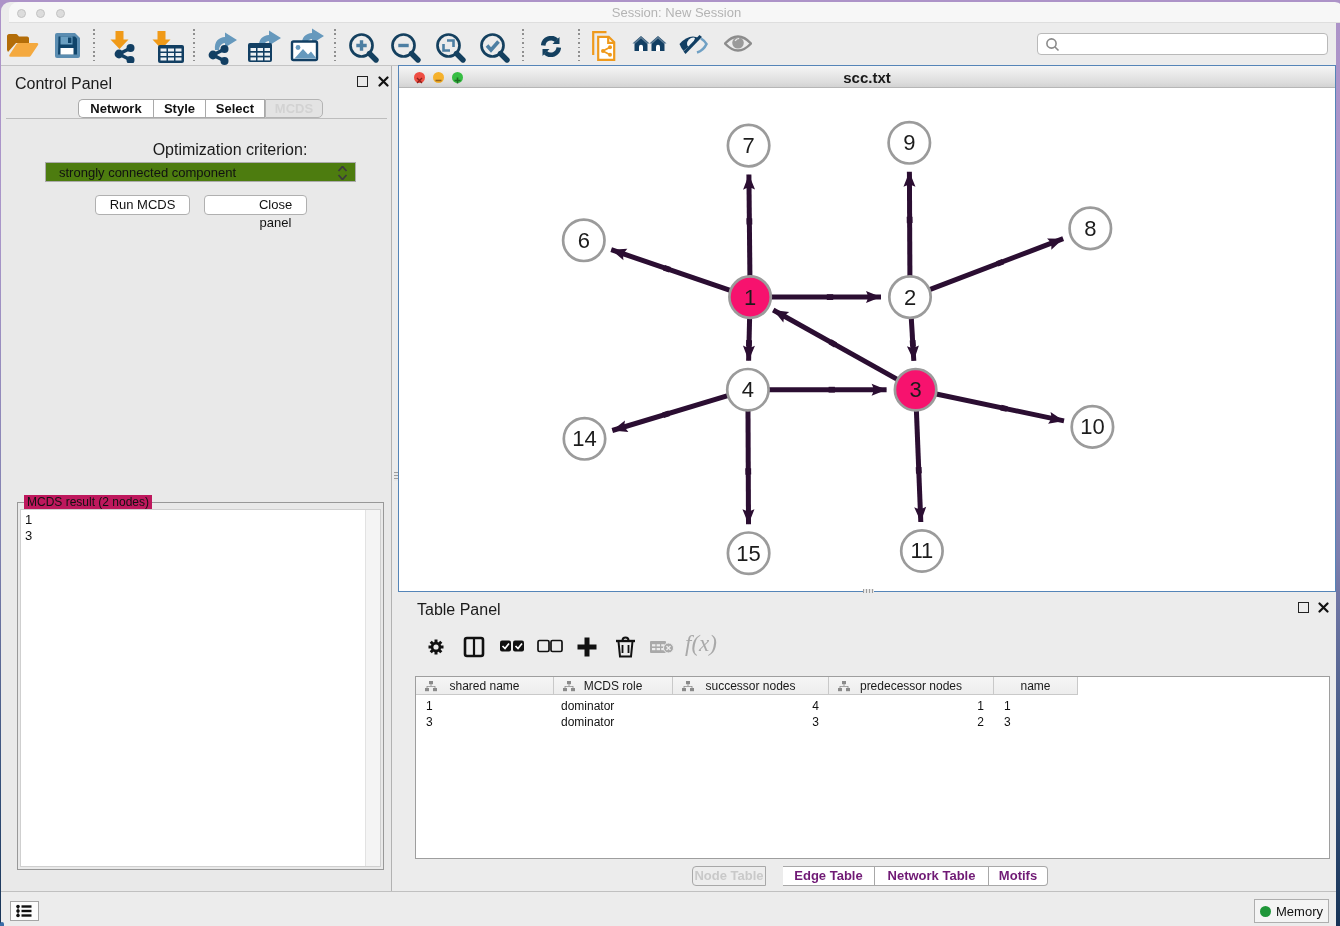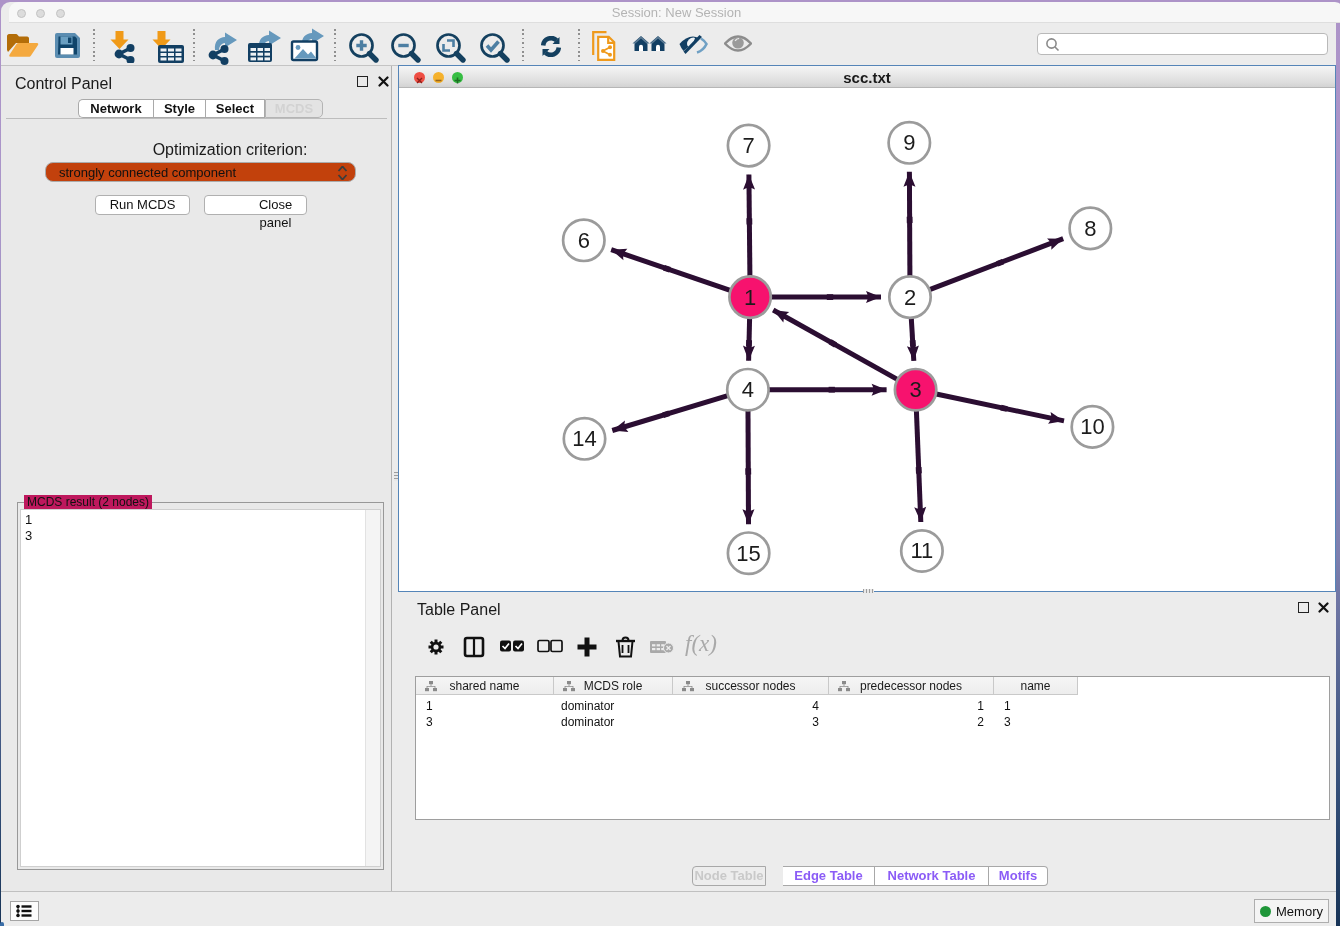--- a/index.html
+++ b/index.html
@@ -25,21 +25,21 @@
 
 #netwin { position:absolute; left:398px; top:65px; width:938px; height:527px; border:1.5px solid #5585b8; background:#fff; }
 #nettitle { position:absolute; left:0; top:0; width:100%; height:22px; background:linear-gradient(180deg,#f5f5f5,#dcdcdc 80%,#d2d2d2); border-bottom:1px solid #b6b6b6; }
 .dot { position:absolute; top:5.5px; width:11px; height:11px; border-radius:50%; }
 
 #tpanel { position:absolute; left:399px; top:597px; width:937px; height:294px; background:#ececec; }
 
 #statusbar { position:absolute; left:0; top:889px; width:100%; height:35px; background:#ececec; border-top:1px solid #c0c0c0; }
 .hdrcell { position:absolute; top:0; height:18px; background:linear-gradient(180deg,#f5f5f5,#ededed); border-right:1px solid #c9c9c9; border-bottom:1px solid #c9c9c9; font-size:12px; color:#1a1a1a; text-align:center; line-height:18px; }
 .trow { position:absolute; font-size:12px; color:#111; height:16px; line-height:16px; }
-.seg { position:absolute; top:0; height:20px; background:#fff; border:1px solid #a8a8a8; font-size:13px; font-weight:bold; text-align:center; line-height:18px; color:#8b5cf6; }
+.seg { position:absolute; top:0; height:20px; background:#fff; border:1px solid #a8a8a8; font-size:13px; font-weight:bold; text-align:center; line-height:18px; color:#701a75; }
 </style>
 </head>
 <body>
 <div id="app">
 <div id="win">
   <div id="titlebar">
     <div class="tl" style="left:8px;"></div>
     <div class="tl" style="left:27px;"></div>
     <div class="tl" style="left:46.5px;"></div>
     <div id="title">Session: New Session</div>
@@ -219,21 +219,21 @@
           <path d="M1.5 1.5 L9.5 9.5 M9.5 1.5 L1.5 9.5" stroke="#111" stroke-width="2.2" stroke-linecap="round"></path>
         </svg>
 
     <div class="tab" style="left:77px;width:75px;border-right:none;border-radius:5px 0 0 5px;">Network</div>
     <div class="tab" style="left:152px;width:52px;border-right:none;">Style</div>
     <div class="tab" style="left:204px;width:60px;">Select</div>
     <div class="tab" style="left:264px;width:58px;background:#e3e3e3;border-color:#b4b4b4;color:#d2d2d2;border-radius:0 5px 5px 0;">MCDS</div>
     <div class="abs" style="left:5px;top:52px;width:381px;height:1px;background:#bdbdbd;"></div>
     <div class="ptitle" style="left:0;top:75px;width:100%;text-align:center;position:absolute;margin-left:34px;">Optimization criterion:</div>
 
-    <div class="abs" style="left:44px;top:96px;width:311px;height:20px;background:#c2410c;border:1px solid #ababab;border-radius:8px;">
+    <div class="abs" style="left:44px;top:96px;width:311px;height:20px;background:#4d7c0f;border:1px solid #ababab;border-radius:0;">
       <div style="position:absolute;left:13px;top:2px;font-size:13px;color:#111;">strongly connected component</div>
       <svg style="position:absolute;right:7px;top:3px;" width="11" height="14" viewBox="0 0 11 14">
             <path d="M1.5 5 L5.5 0.5 L9.5 5" fill="none" stroke="#3c3c3c" stroke-width="1.8"></path>
             <path d="M1.5 9 L5.5 13.5 L9.5 9" fill="none" stroke="#3c3c3c" stroke-width="1.8"></path>
           </svg>
     </div>
     <div class="btn" style="left:94px;top:129px;width:95px;height:20px;line-height:18px;">Run MCDS</div>
     <div class="btn" style="left:203px;top:129px;width:103px;height:20px;line-height:18px;padding-left:40px;">Close panel</div>
 
     <div class="abs" style="left:16px;top:436px;width:367px;height:368px;border:1px solid #989898;">
@@ -333,21 +333,21 @@
           <rect x="12.2" y="4.2" width="3.4" height="2.2"></rect>
           <rect x="3" y="8" width="3.4" height="2.2"></rect>
           <rect x="7.6" y="8" width="3.4" height="2.2"></rect>
           <rect x="12.2" y="8" width="3.4" height="2.2"></rect>
         </g>
         <circle cx="19.5" cy="8" r="5" fill="#a9a9a9" stroke="#ececec" stroke-width="1"></circle>
         <path d="M17.5 6 l4 4 m0-4 l-4 4" stroke="#ececec" stroke-width="1.4"></path>
       </svg>
   <div class="abs" style="left:286px;top:34px;font-family:'Liberation Serif',serif;font-style:italic;font-size:23px;color:#a9a9a9;">f(x)</div>
 
-  <div class="abs" style="left:16px;top:79px;width:915px;height:144px;background:#fff;border:1px solid #9e9e9e;">
+  <div class="abs" style="left:16px;top:79px;width:915px;height:183px;background:#fff;border:1px solid #9e9e9e;">
     <div class="hdrcell" style="left:0;width:138px;">shared name</div>
     <div class="hdrcell" style="left:138px;width:119px;">MCDS role</div>
     <div class="hdrcell" style="left:257px;width:156px;">successor nodes</div>
     <div class="hdrcell" style="left:413px;width:165px;">predecessor nodes</div>
     <div class="hdrcell" style="left:578px;width:84px;">name</div>
     <svg class="abs" style="left:9px;top:4px;" width="12" height="11" viewBox="0 0 12 11">
           <g fill="#8a8a8a">
             <rect x="4" y="0" width="4" height="3.2"></rect>
             <rect x="0" y="7" width="4" height="3.2"></rect>
             <rect x="8" y="7" width="4" height="3.2"></rect>

